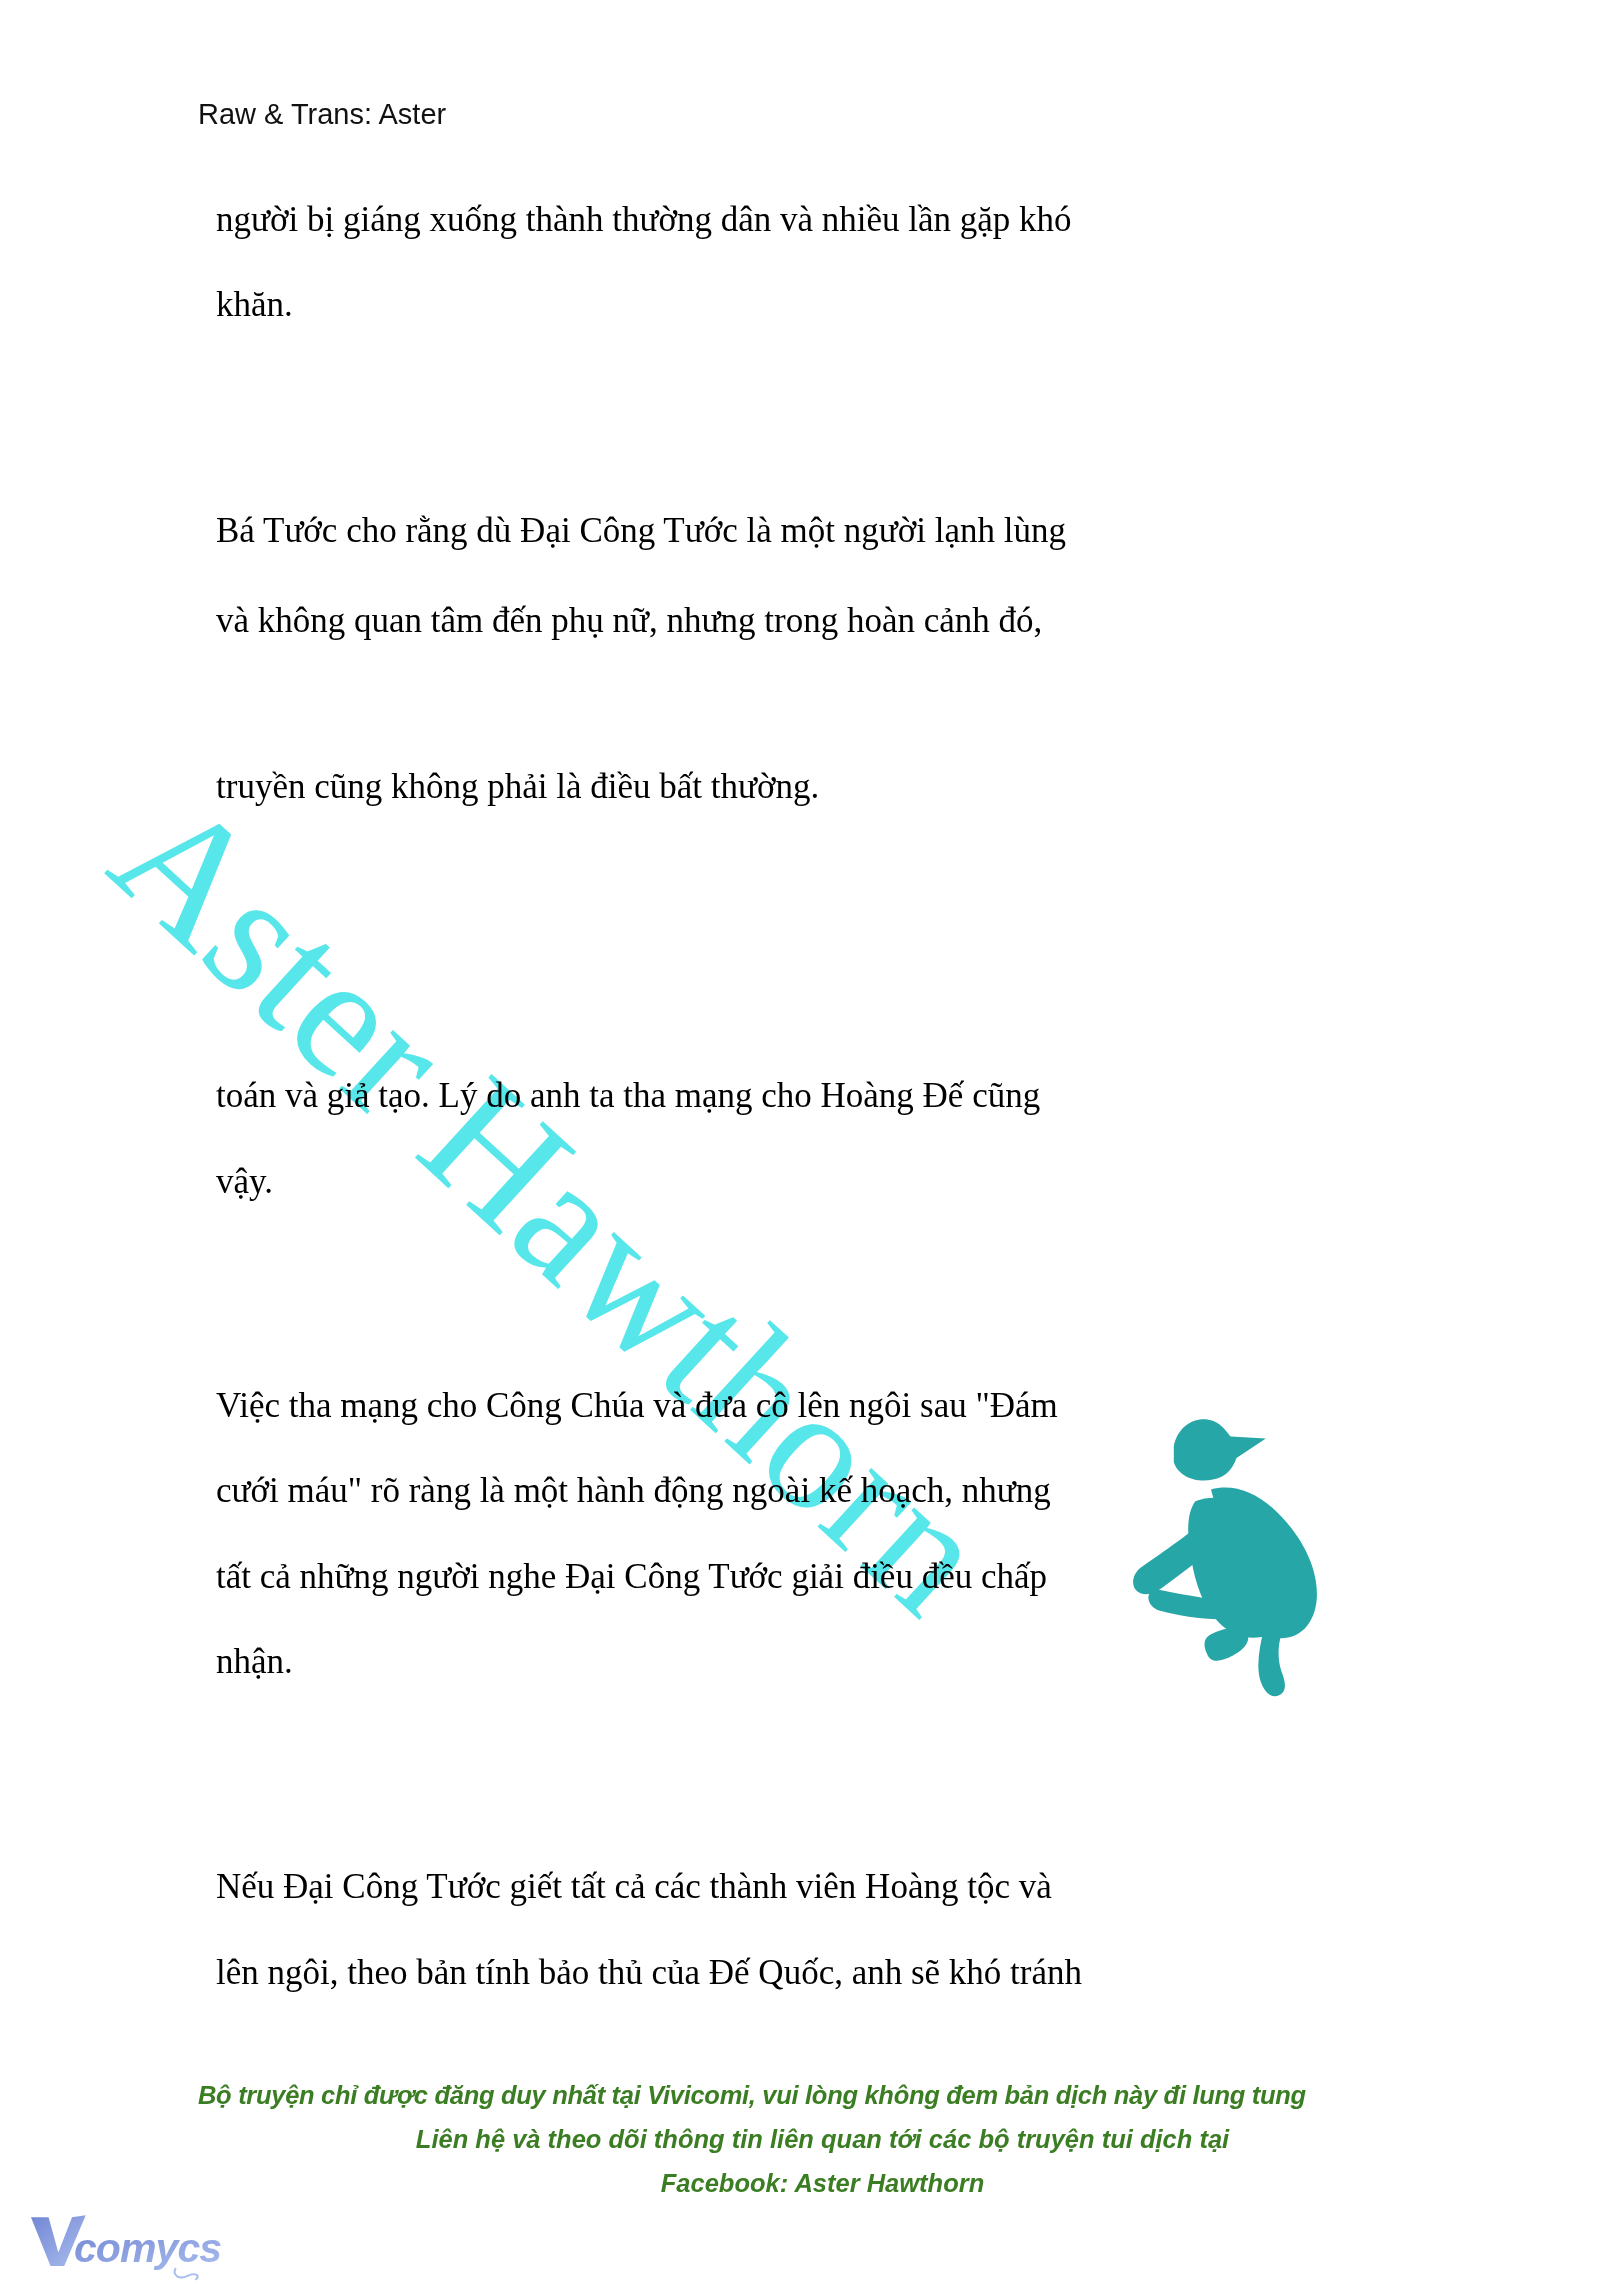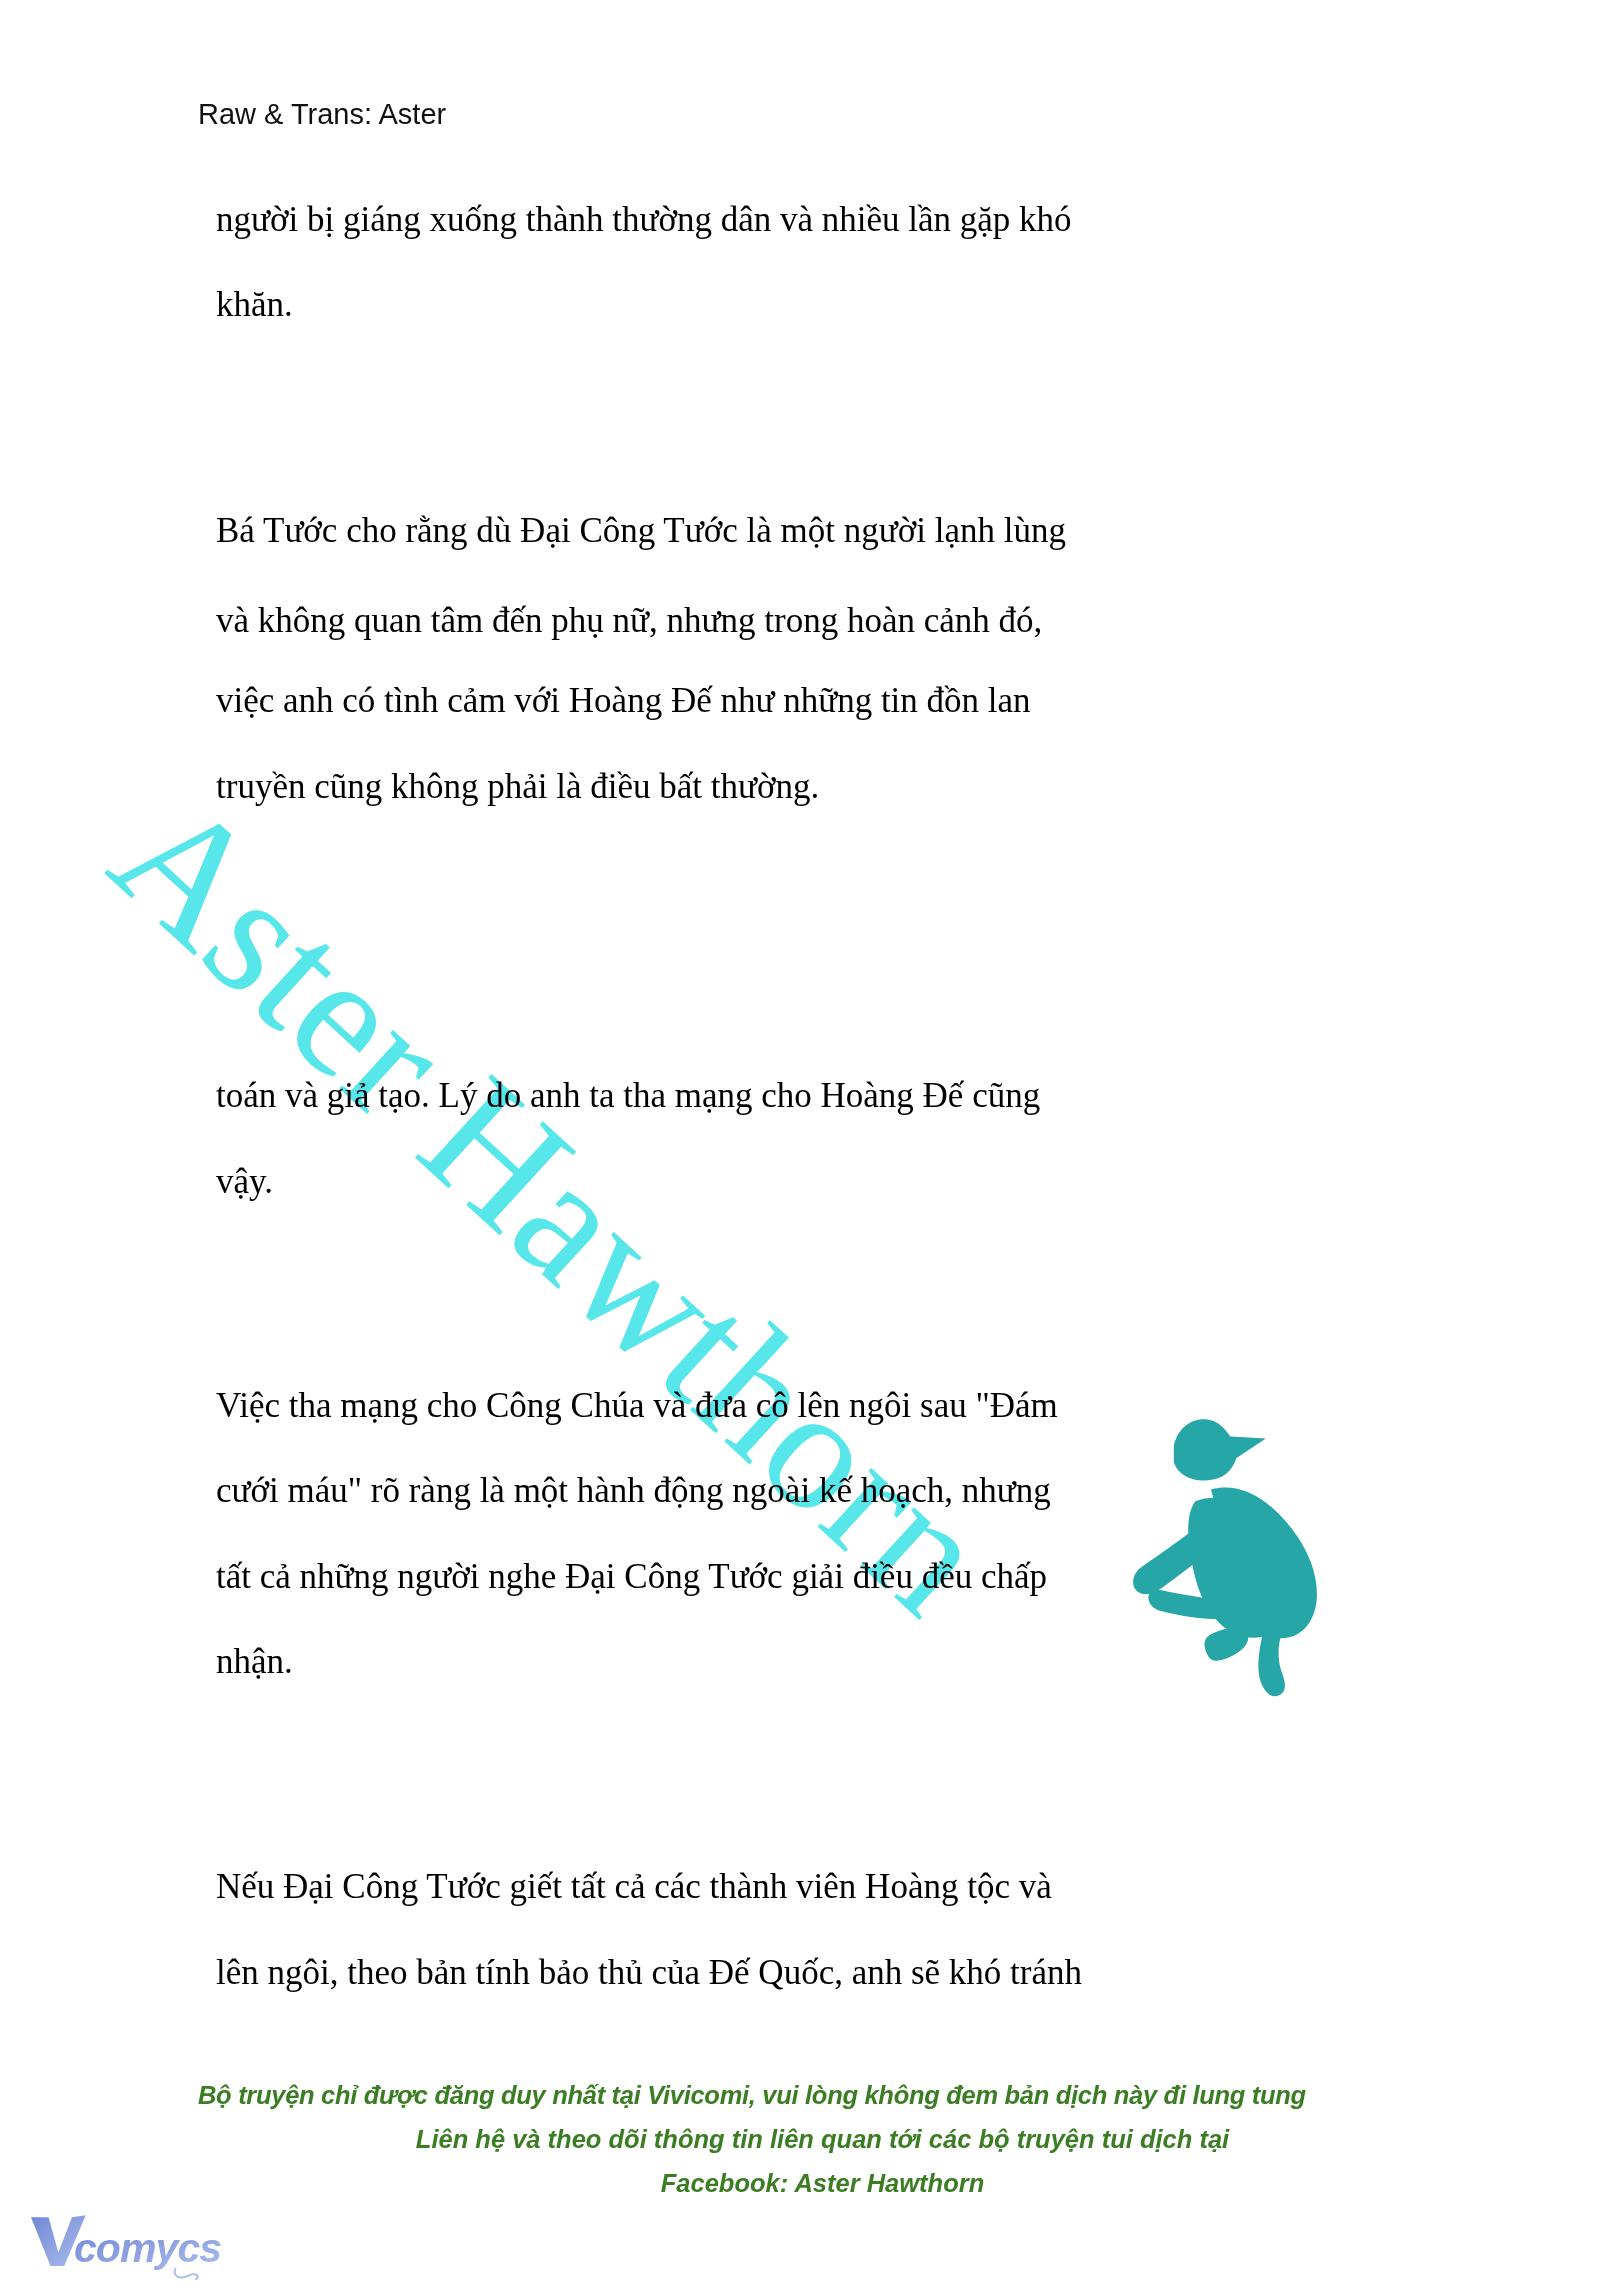--- a/index.html
+++ b/index.html
@@ -117,21 +117,20 @@
 
       <path d="M150 226 C146 244 142 262 146 278 C150 292 158 298 166 294 C174 290 172 280 168 270 C164 258 164 244 168 232 Z"></path>
     </g>
   </svg>
 
   <div class="body-line" style="top:194px">người bị giáng xuống thành thường dân và nhiều lần gặp khó</div>
   <div class="body-line" style="top:279px">khăn.</div>
 
   <div class="body-line" style="top:505px">Bá Tước cho rằng dù Đại Công Tước là một người lạnh lùng</div>
   <div class="body-line" style="top:595px">và không quan tâm đến phụ nữ, nhưng trong hoàn cảnh đó,</div>
-  <div class="body-line" style="top:675px">việc anh có tình cảm với Hoàng Đế như những tin đồn lan</div>
   <div class="body-line" style="top:761px">truyền cũng không phải là điều bất thường.</div>
 
   <div class="body-line" style="top:1070px">toán và giả tạo. Lý do anh ta tha mạng cho Hoàng Đế cũng</div>
   <div class="body-line" style="top:1156px">vậy.</div>
 
   <div class="body-line" style="top:1380px">Việc tha mạng cho Công Chúa và đưa cô lên ngôi sau "Đám</div>
   <div class="body-line" style="top:1465px">cưới máu" rõ ràng là một hành động ngoài kế hoạch, nhưng</div>
   <div class="body-line" style="top:1551px">tất cả những người nghe Đại Công Tước giải điều đều chấp</div>
   <div class="body-line" style="top:1636px">nhận.</div>
 

